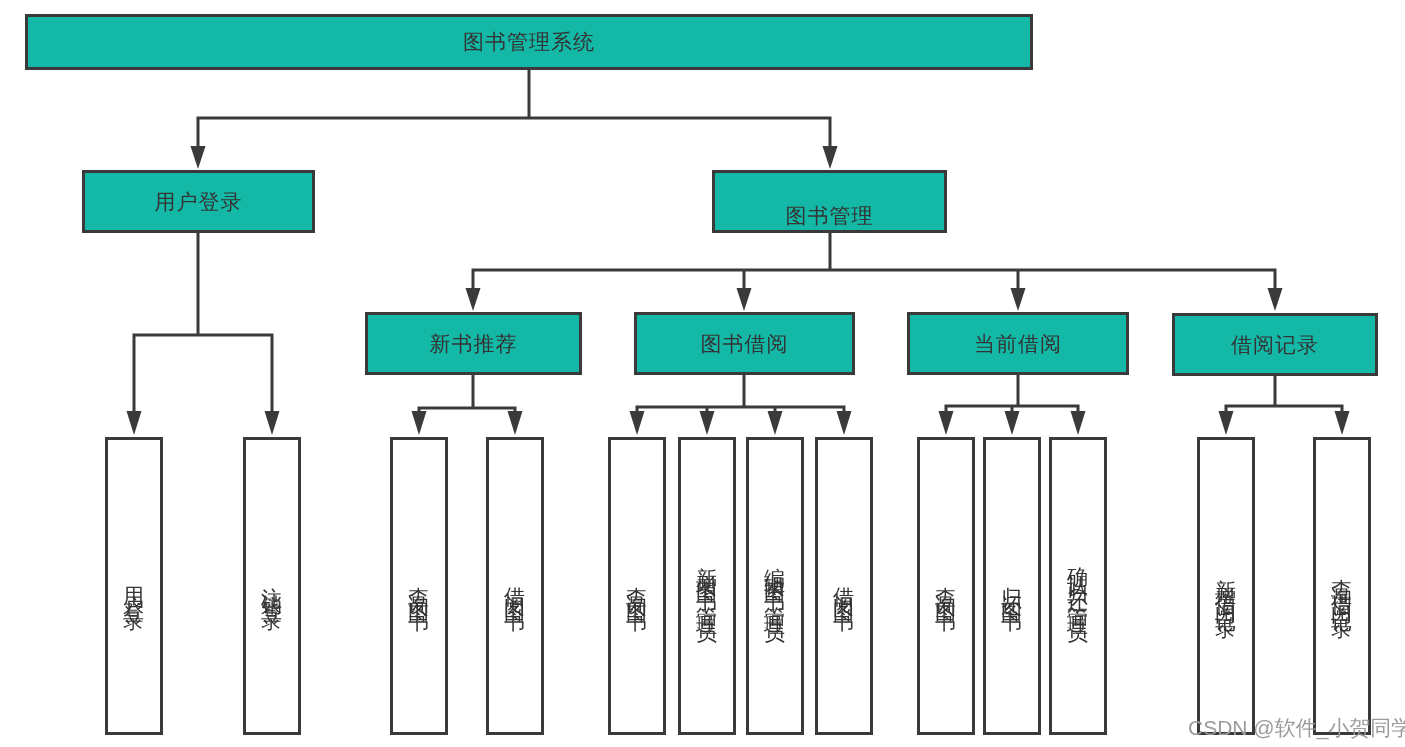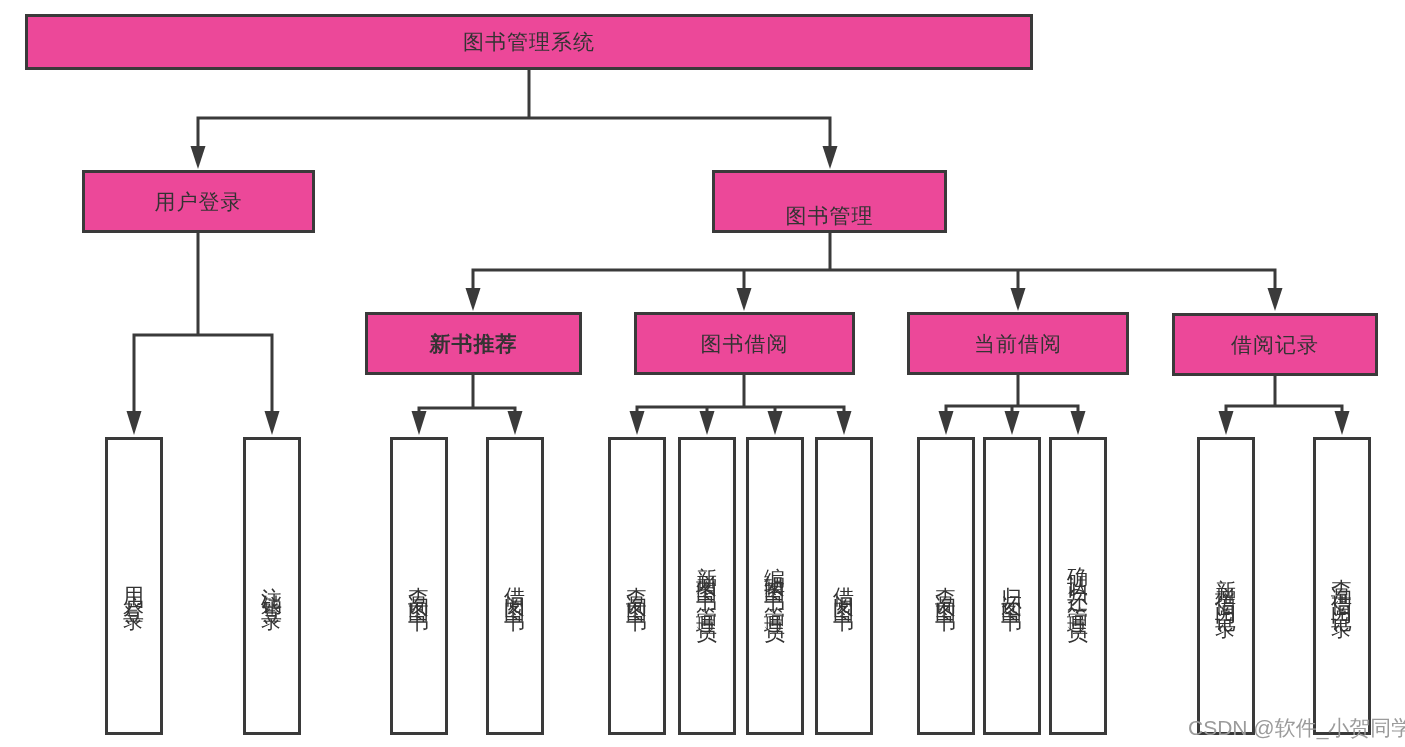--- a/index.html
+++ b/index.html
@@ -20,30 +20,30 @@
   svg.connectors {
     position:absolute; left:0; top:0; width:1405px; height:747px;
     pointer-events:none;
   }
   svg.connectors path, svg.connectors line { stroke: var(--line); stroke-width:3; fill:none; }
   svg.connectors polygon { fill: var(--line); stroke:none; }
 
   .hbox {
     position:absolute;
     border:3px solid var(--line);
-    background:#ec4899;
+    background:#14b8a6;
     display:flex; align-items:center; justify-content:center;
     font-size:21px; color:var(--text);
     letter-spacing:1px;
     z-index:2;
   }
   .root  { left:25px;  top:14px;  width:1008px; height:56px; }
   .l1a   { left:82px;  top:170px; width:233px;  height:63px; }
   .l1b   { left:712px; top:170px; width:235px;  height:63px;align-items:flex-end; }
-  .l2a   { left:365px; top:312px; width:217px;  height:63px;font-weight:bold; }
+  .l2a   { left:365px; top:312px; width:217px;  height:63px; }
   .l2b   { left:634px; top:312px; width:221px;  height:63px;text-align:right; }
   .l2c   { left:907px; top:312px; width:222px;  height:63px; }
   .l2d   { left:1172px;top:313px; width:206px;  height:63px; }
 
   .leaf {
     position:absolute;
     top:437px; width:58px; height:298px;
     border:3px solid var(--line);
     background:#fff;
     display:flex; align-items:center; justify-content:center;

